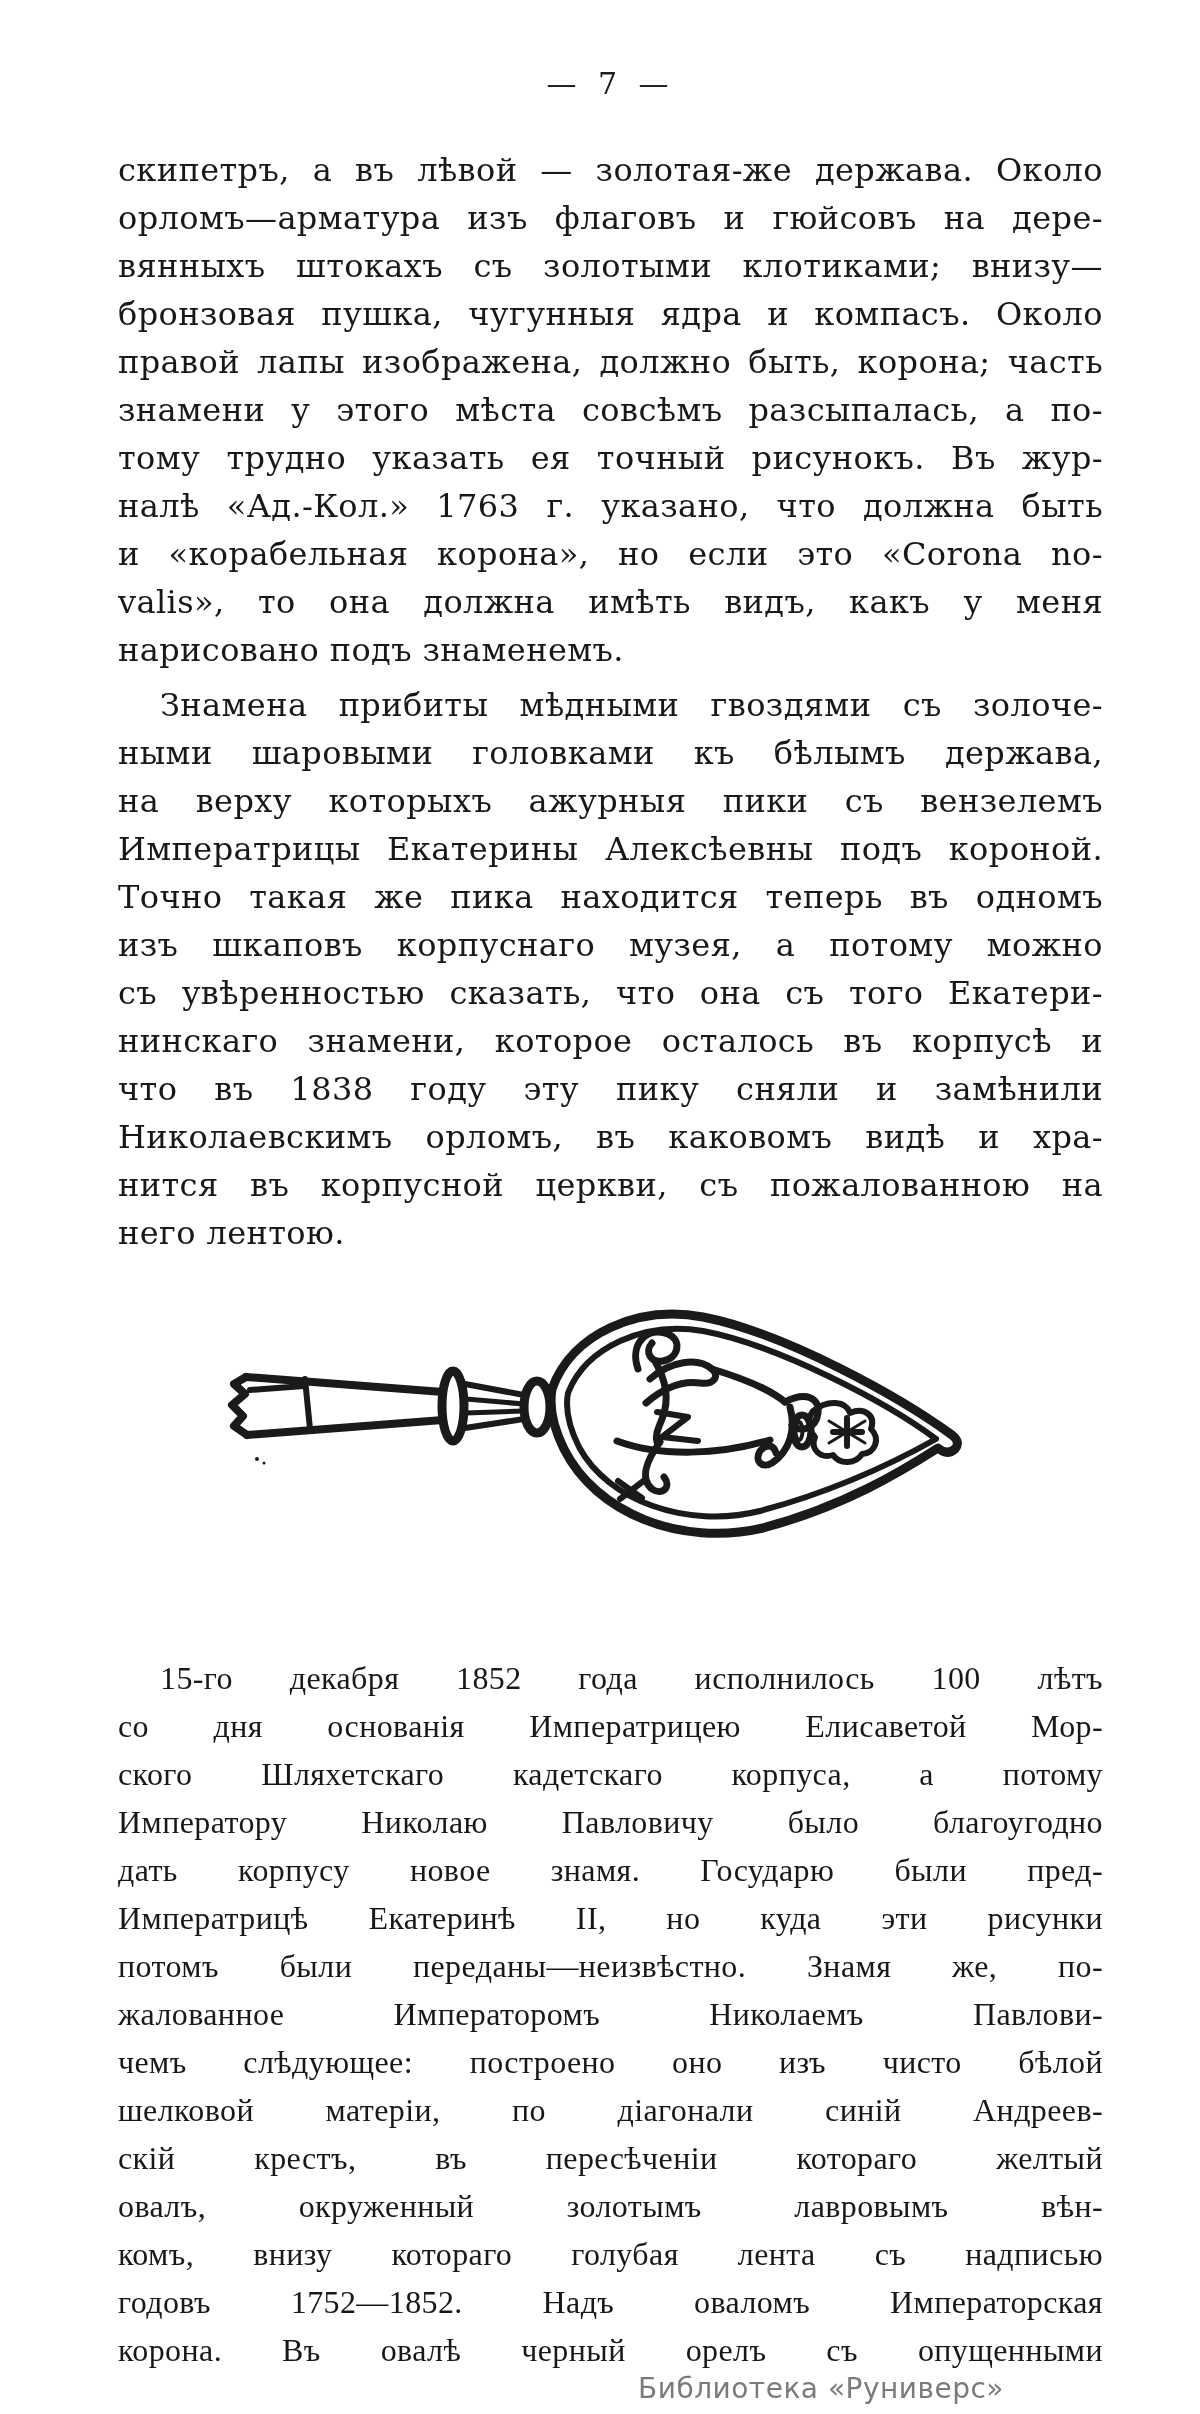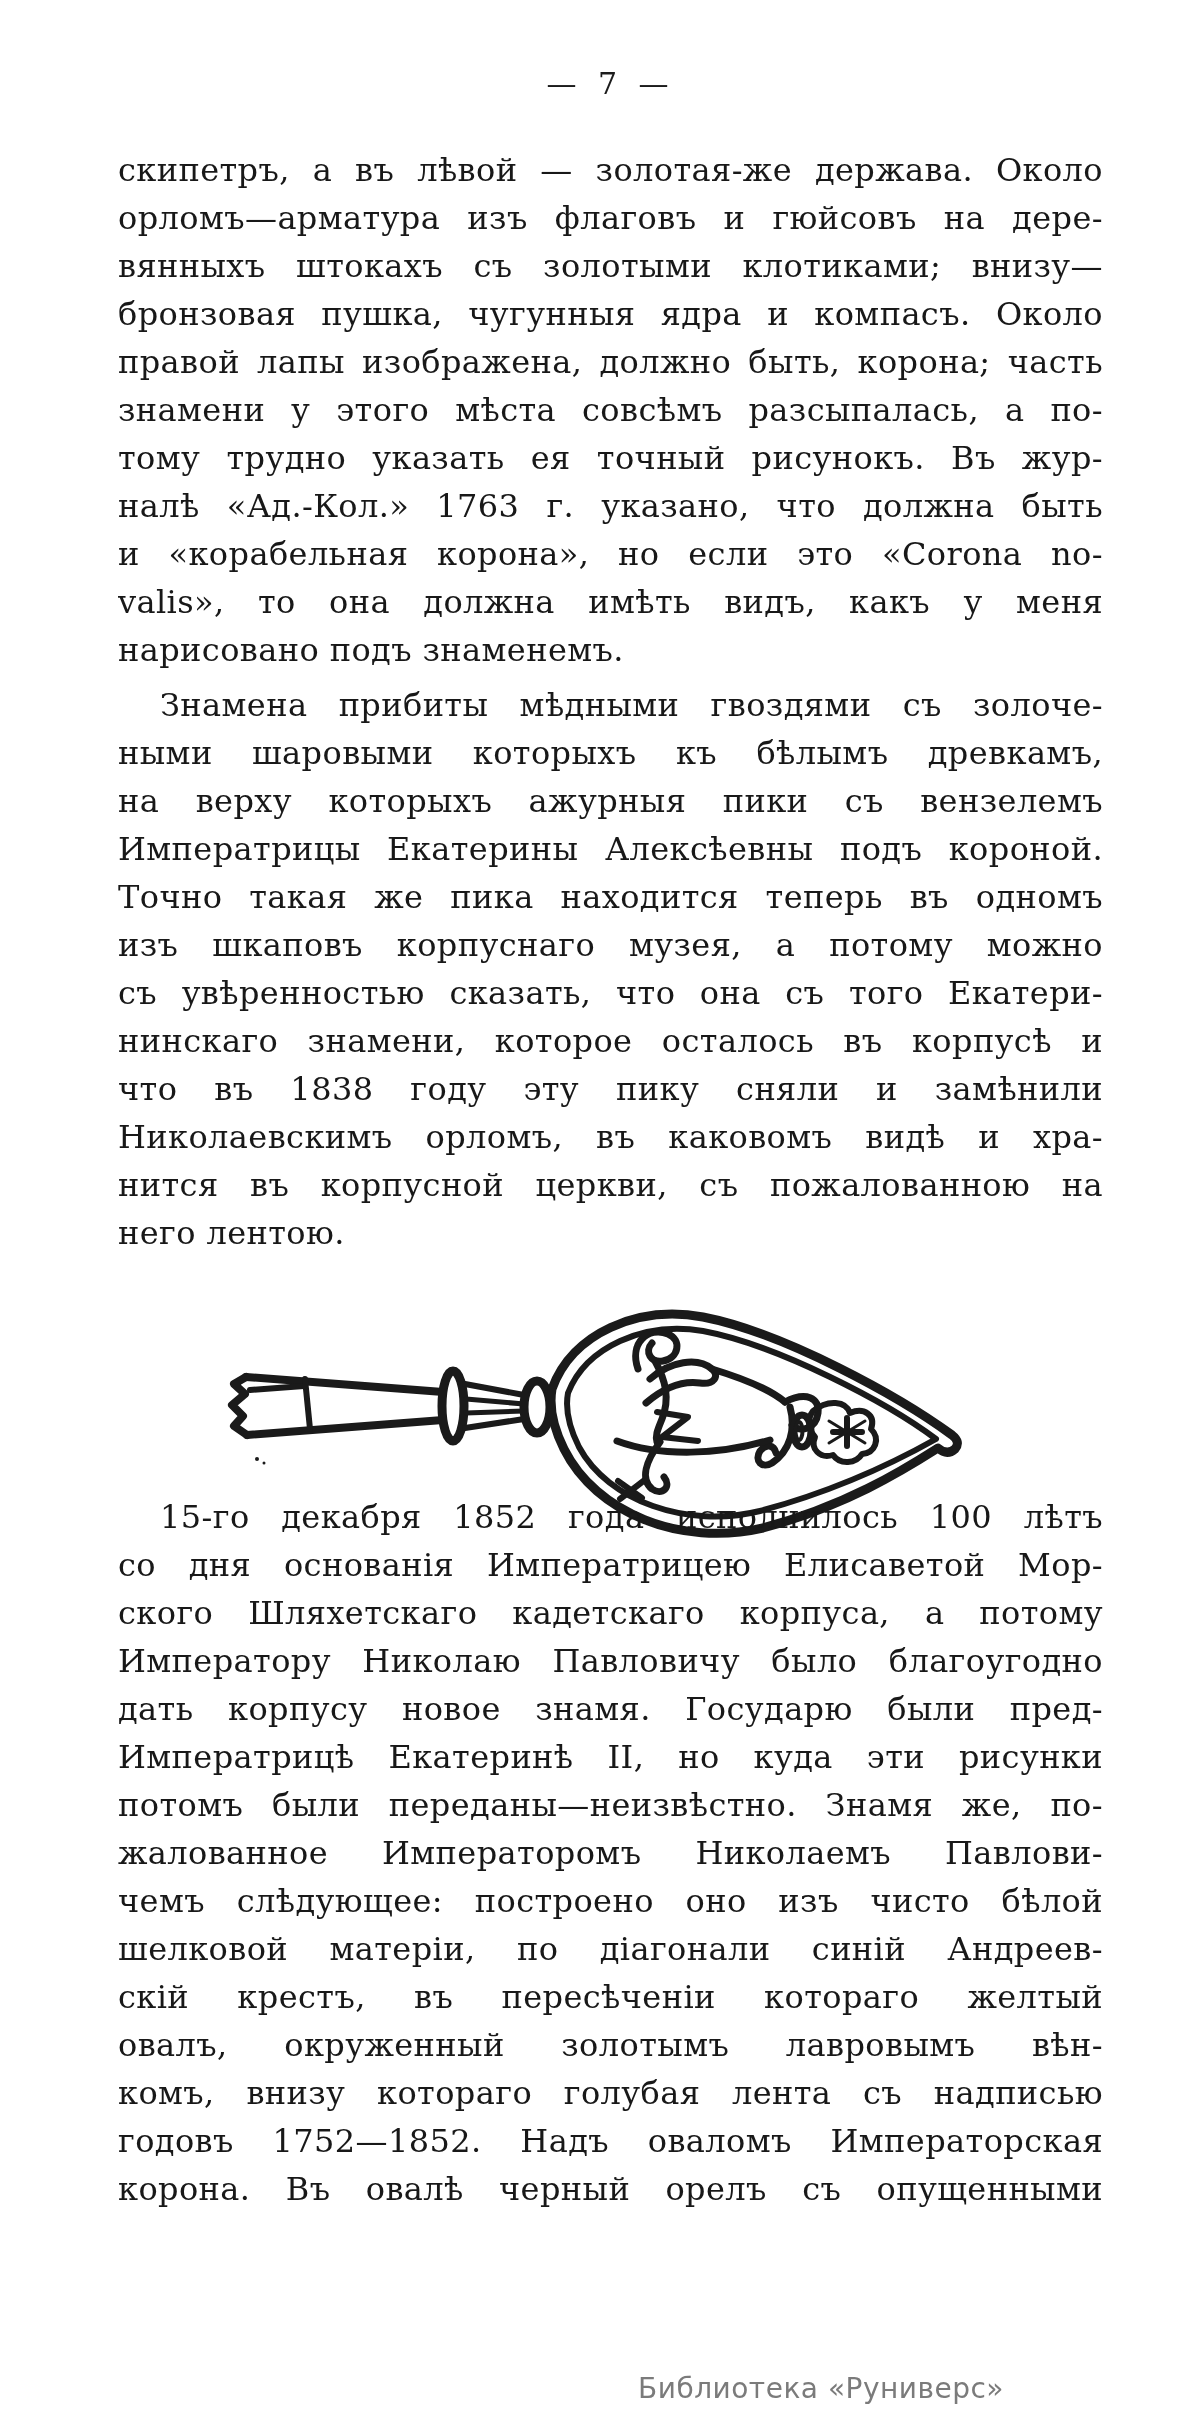--- a/index.html
+++ b/index.html
@@ -36,21 +36,21 @@
     text-align-last: justify;
     text-justify: inter-word;
     white-space: normal;
     overflow: hidden;
     color: #181818;
   }
   .line.indent { text-indent: 42px; }
   .line.endpara { text-align-last: left; }
   #para1 { top: 146px; }
   #para2 { top: 681px; }
-  #para3 { top: 1493px; }
+  #para3 { top: 1654px; font-family: Liberation Serif, serif; }
   .illus {
     position: absolute;
     left: 200px;
     top: 1298px;
     width: 790px;
     height: 252px;
   }
   .illus svg { width: 100%; height: 100%; display: block; }
   .watermark {
     position: absolute;
@@ -81,21 +81,21 @@
     <div class="line">знамени у этого мѣста совсѣмъ разсыпалась, а по-</div>
     <div class="line">тому трудно указать ея точный рисунокъ. Въ жур-</div>
     <div class="line">налѣ «Ад.-Кол.» 1763 г. указано, что должна быть</div>
     <div class="line">и «корабельная корона», но если это «Corona no-</div>
     <div class="line">valis», то она должна имѣть видъ, какъ у меня</div>
     <div class="line endpara">нарисовано подъ знаменемъ.</div>
   </div>
 
   <div class="para" id="para2">
     <div class="line indent">Знамена прибиты мѣдными гвоздями съ золоче-</div>
-    <div class="line">ными шаровыми которыхъ къ бѣлымъ древкамъ,</div>
+    <div class="line">ными шаровыми головками къ бѣлымъ держава,</div>
     <div class="line">на верху которыхъ ажурныя пики съ вензелемъ</div>
     <div class="line">Императрицы Екатерины Алексѣевны подъ короной.</div>
     <div class="line">Точно такая же пика находится теперь въ одномъ</div>
     <div class="line">изъ шкаповъ корпуснаго музея, а потому можно</div>
     <div class="line">съ увѣренностью сказать, что она съ того Екатери-</div>
     <div class="line">нинскаго знамени, которое осталось въ корпусѣ и</div>
     <div class="line">что въ 1838 году эту пику сняли и замѣнили</div>
     <div class="line">Николаевскимъ орломъ, въ каковомъ видѣ и хра-</div>
     <div class="line">нится въ корпусной церкви, съ пожалованною на</div>
     <div class="line endpara">него лентою.</div>

